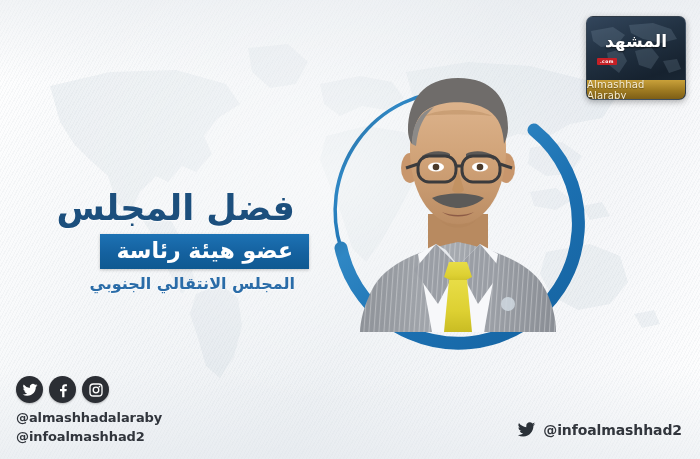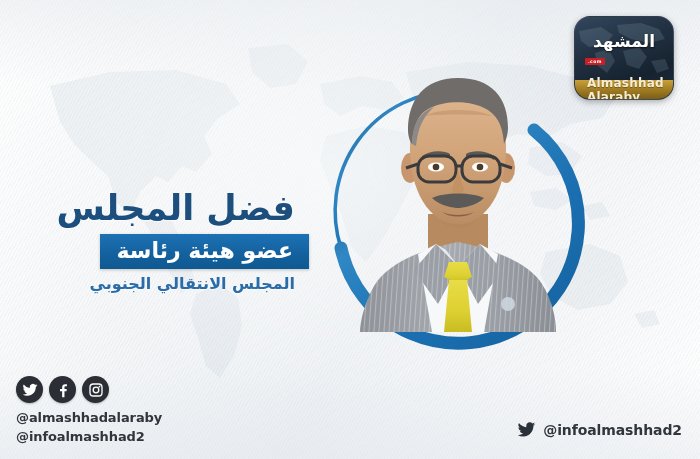--- a/index.html
+++ b/index.html
@@ -31,22 +31,22 @@
   }
   
   .worldmap{
     position:absolute;left:-10px;top:26px;width:720px;height:360px;
     opacity:.30;
   }
   .worldmap svg{width:100%;height:100%;display:block;}
 
   
   .logo{
-    position:absolute;right:26px;top:16px;width:98px;height:82px;
-    border-radius:16px;overflow:hidden;
+    position:absolute;right:14px;top:16px;width:98px;height:82px;
+    border-radius:7px;overflow:hidden;
     background:linear-gradient(160deg,#33465c 0%,#223243 35%,#16222f 70%,#1d2b39 100%);
     box-shadow:0 2px 6px rgba(0,0,0,.30);
     border:1px solid rgba(255,255,255,.10);
   }
   .logo-map{
     position:absolute;inset:0;opacity:.30;
   }
   .logo-map svg{width:100%;height:100%;}
   .logo-ar{
     position:absolute;left:0;right:0;top:16px;
@@ -62,23 +62,22 @@
     background:#c62026;color:#fff;font-size:4.5px;
     padding:1px 3px;border-radius:1px;letter-spacing:.4px;
     font-weight:bold;
   }
   .logo-bar{
     position:absolute;left:0;right:0;bottom:0;height:19px;
     background:linear-gradient(180deg,#c9a13a 0%,#9e7a21 55%,#7d5e16 100%);
     display:flex;align-items:center;justify-content:center;
   }
   .logo-bar span{
-    color:#f6ecd2;font-size:12px;font-weight:bold;letter-spacing:.2px;
+    color:#f6ecd2;font-size:10px;font-weight:normal;letter-spacing:.2px;
     text-shadow:0 1px 1px rgba(0,0,0,.35);
-    margin-left:12px;
   }
 
   
   .portrait-wrap{
     position:absolute;left:329px;top:64px;width:256px;height:272px;
   }
   .ring{
     position:absolute;left:0;top:22px;width:250px;height:250px;
   }
   .ring svg{width:100%;height:100%;overflow:visible;}

